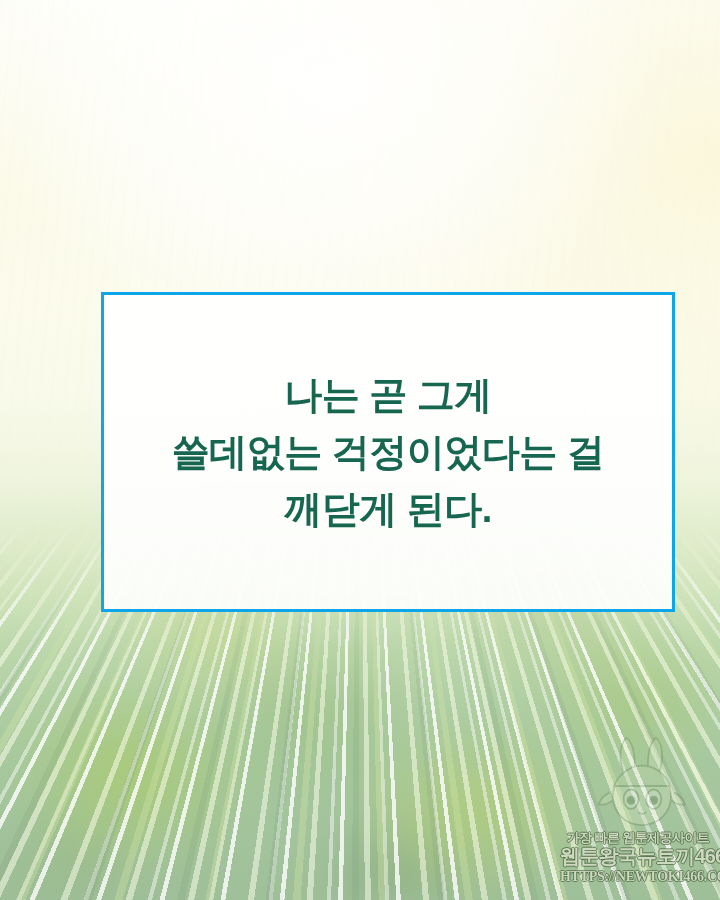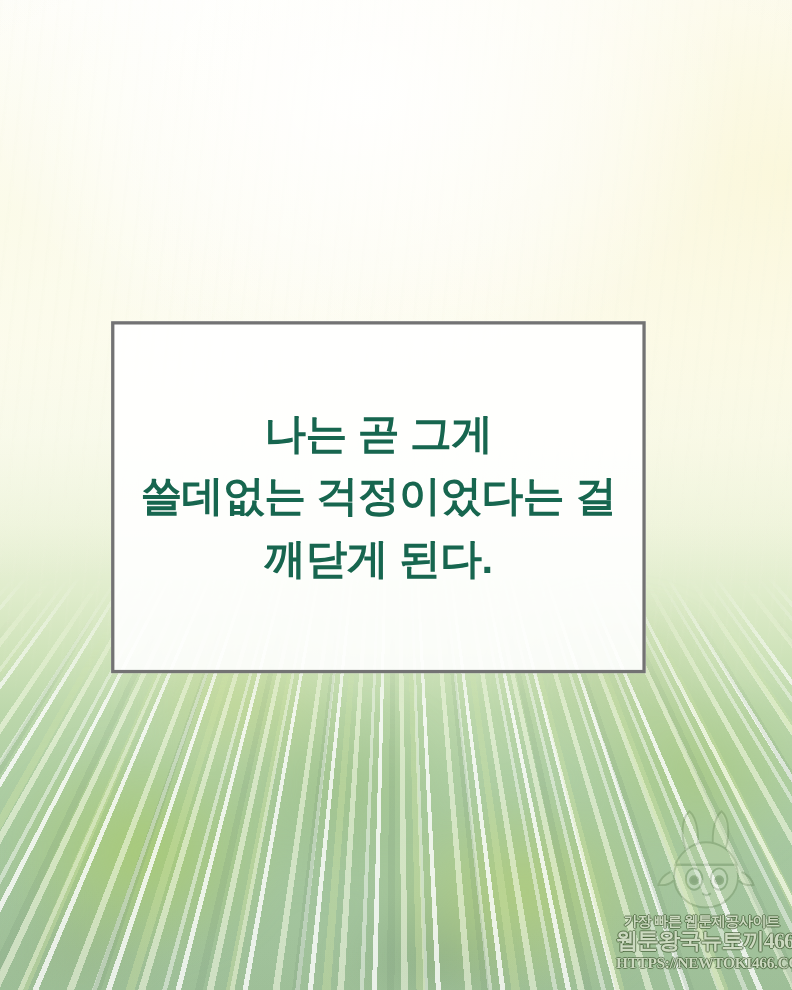--- a/index.html
+++ b/index.html
@@ -107,24 +107,24 @@
   
   #bg-bloom {
     background: radial-gradient(58% 34% at 46% 10%, rgba(255,255,255,0.9) 0%, rgba(255,255,255,0.45) 50%, rgba(255,255,255,0) 82%);
   }
 
   
   #narration-box {
     position: absolute;
     left: 101px;
     top: 292px;
-    width: 486px;
+    width: 574px;
     height: 320px;
     box-sizing: border-box;
-    border: 3px solid #737373;
+    border: 3px solid #0ea5e9;
     background: rgba(255,255,255,0.90);
     display: flex;
     align-items: center;
     justify-content: center;
   }
   #narration-text {
     margin: 0;
     padding: 0 14px;
     text-align: center;
     color: #17664f;
@@ -150,21 +150,21 @@
     position: absolute;
     right: 22px;
     bottom: 62px;
     width: 108px;
     height: 108px;
     opacity: 0.30;
   }
   #watermark-mascot svg { display: block; width: 100%; height: 100%; }
 
   .wm-line {
-    font-family: Liberation Serif, serif;
+    font-family: Liberation Sans, sans-serif;
     font-weight: 700;
     color: rgba(236,246,225,0.82);
     text-shadow:
       0 0 1px rgba(60,85,45,0.95),
        1px 0   0 rgba(60,85,45,0.55),
       -1px 0   0 rgba(60,85,45,0.55),
        0 1px   0 rgba(60,85,45,0.55),
        0 -1px  0 rgba(60,85,45,0.55);
     white-space: nowrap;
     line-height: 1.08;

